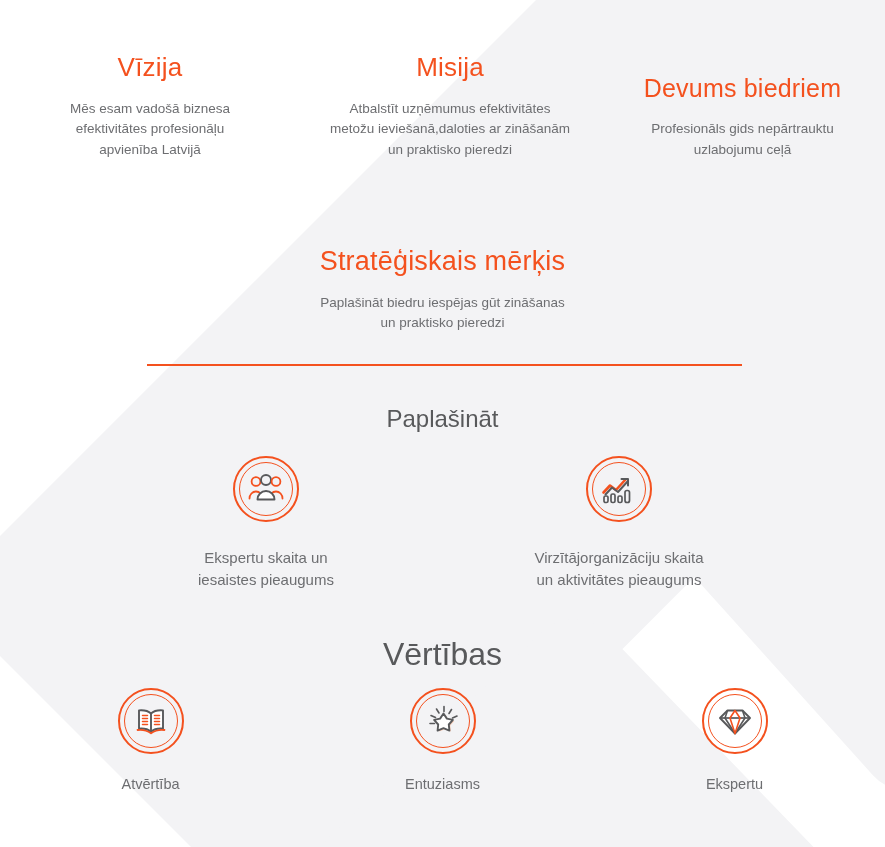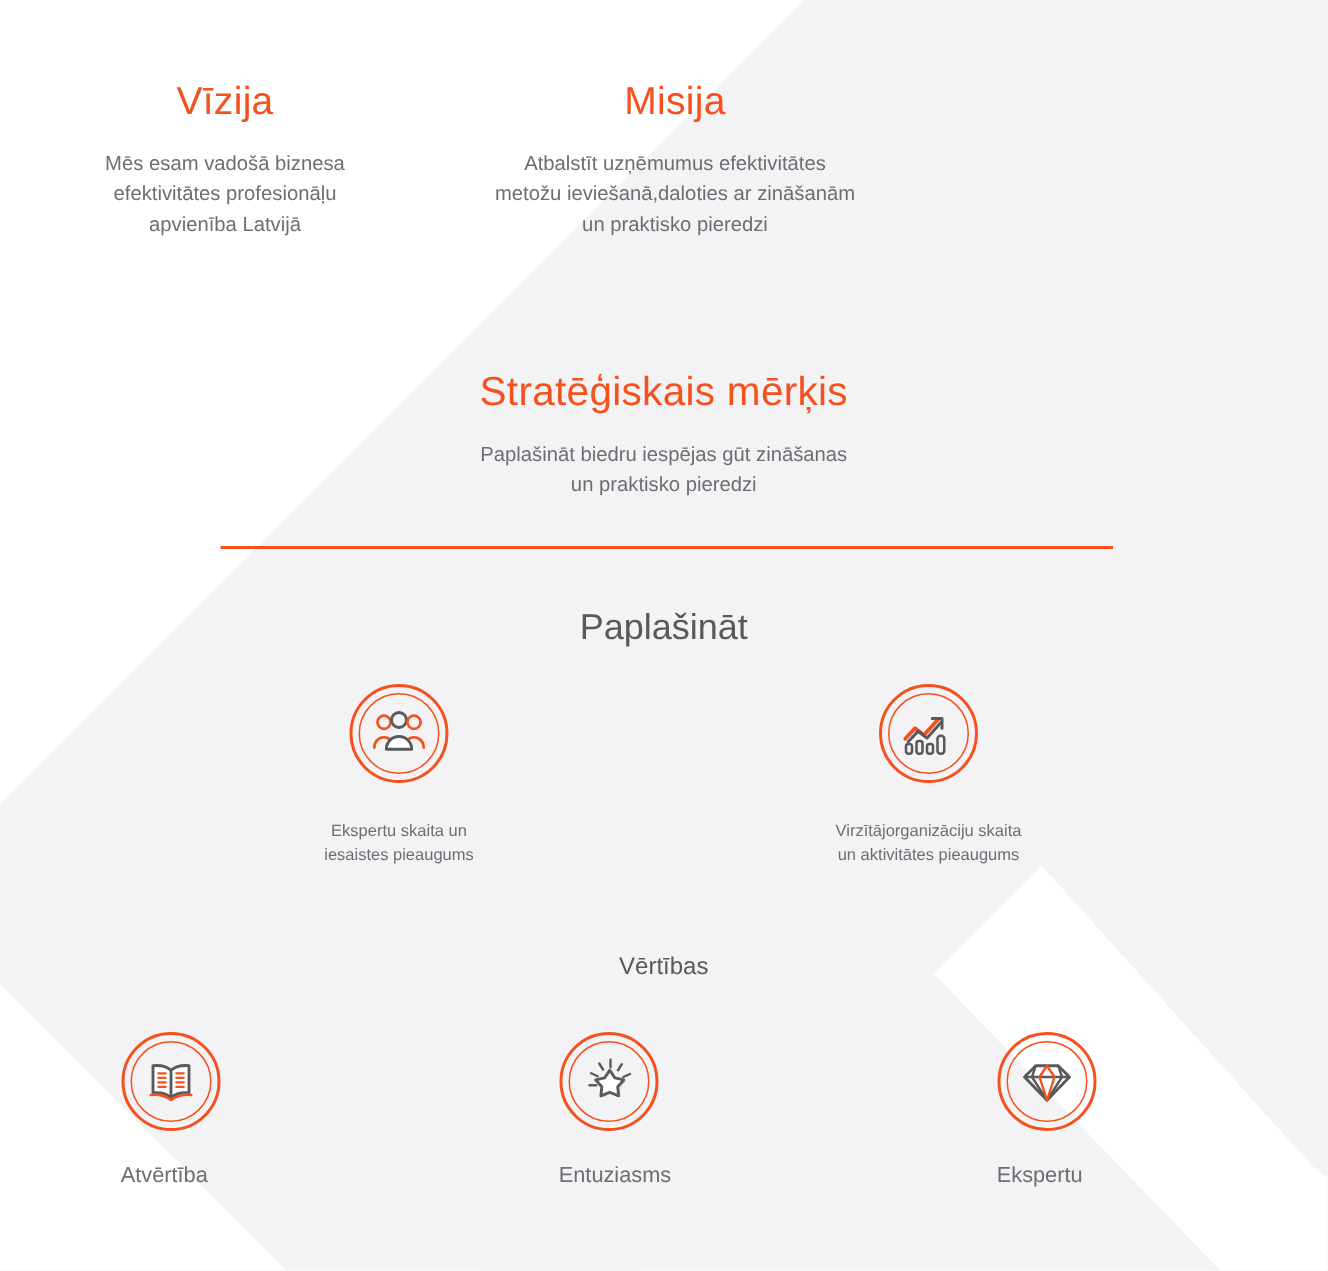--- a/index.html
+++ b/index.html
@@ -132,21 +132,21 @@
     top: 405px;
     left: 0;
     width: 885px;
     font-size: 24px;
   }
   #values-title {
     position: absolute;
     top: 636px;
     left: 0;
     width: 885px;
-    font-size: 16px;
+    font-size: 32px;
   }
 
   
   .badge {
     width: 66px;
     height: 66px;
     border-radius: 50%;
     border: 2.5px solid #f4511e;
     box-sizing: border-box;
     position: relative;
@@ -174,42 +174,42 @@
     gap: 153px;
   }
   .prio-item {
     width: 200px;
     display: flex;
     flex-direction: column;
     align-items: center;
   }
   .prio-label {
     margin-top: 25px;
-    font-size: 11px;
+    font-size: 15px;
     color: #6d6e71;
     text-align: center;
     line-height: 1.45;
     white-space: pre-line;
   }
 
   
   #values-row {
     position: absolute;
     top: 688px;
     left: 0;
     width: 885px;
     display: flex;
     justify-content: center;
     gap: 152px;
   }
   .value-item {
     width: 140px;
     display: flex;
     flex-direction: column;
-    align-items: flex-start;
+    align-items: center;
   }
   .value-label {
     margin-top: 22px;
     font-size: 14.5px;
     color: #6d6e71;
     text-align: center;
   }
 </style>
 </head>
 <body>
@@ -228,20 +228,25 @@
       <div class="body-text pillar-body">Mēs esam vadošā  biznesa
 efektivitātes profesionāļu
 apvienība Latvijā</div>
     </div>
     <div class="pillar" id="pillar-1">
       <div class="heading-orange pillar-title">Misija</div>
       <div class="body-text pillar-body">Atbalstīt uzņēmumus efektivitātes
 metožu ieviešanā,daloties ar zināšanām
 un praktisko pieredzi</div>
     </div>
+    <div class="pillar" id="pillar-2">
+      <div class="heading-orange pillar-title">Devums biedriem</div>
+      <div class="body-text pillar-body">Profesionāls gids nepārtrauktu
+uzlabojumu ceļā</div>
+    </div>
   </div>
 
   <div id="strategic">
     <div class="heading-orange" id="strategic-title">Stratēģiskais mērķis</div>
     <div class="body-text" id="strategic-body">Paplašināt biedru iespējas gūt zināšanas
 un praktisko pieredzi</div>
   </div>
 
   <div id="divider"></div>
 

